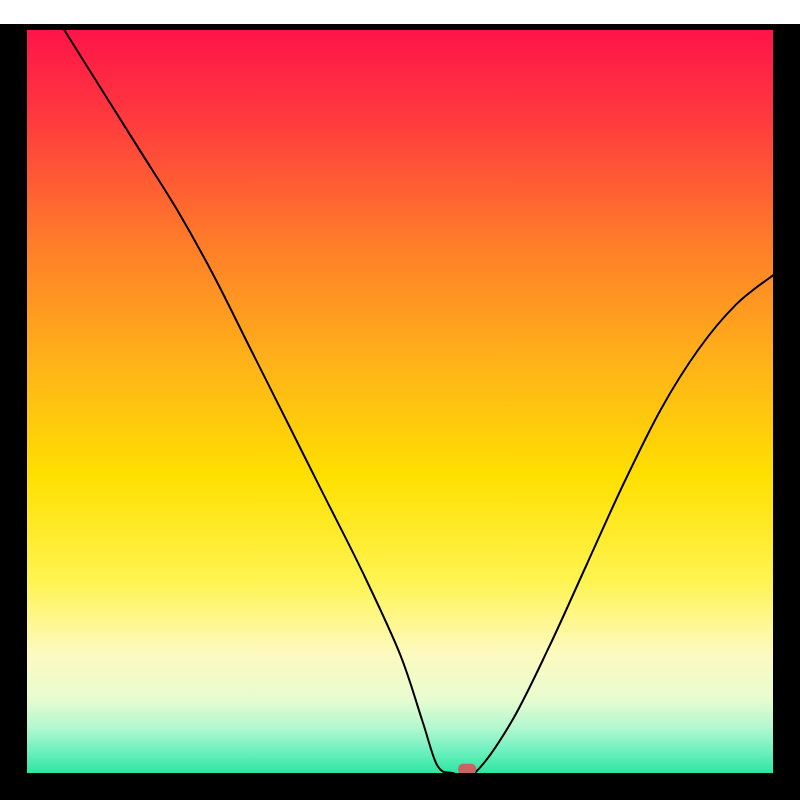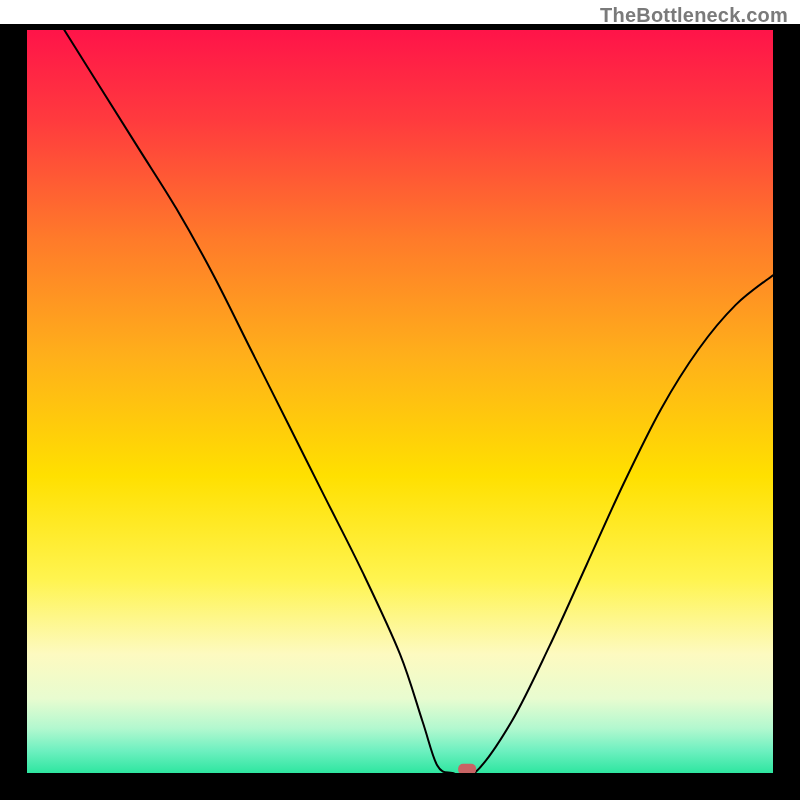--- a/index.html
+++ b/index.html
@@ -58,21 +58,20 @@
   }
   .marker {
     fill: #c86464;
   }
 </style>
 </head>
 <body>
 
 <div class="stage">
 
-  <div class="watermark">TheBottleneck.com</div>
 
   <div class="frame">
     <div class="plot" id="plot">
         <svg viewBox="0 0 746 743" preserveAspectRatio="none">
           <defs>
             <linearGradient id="bg-grad" x1="0" y1="0" x2="0" y2="1">
               <stop offset="0%" stop-color="#ff1449"></stop>
               <stop offset="12%" stop-color="#ff3a3e"></stop>
               <stop offset="28.000000000000004%" stop-color="#ff7a2a"></stop>
               <stop offset="44%" stop-color="#ffb01a"></stop>

